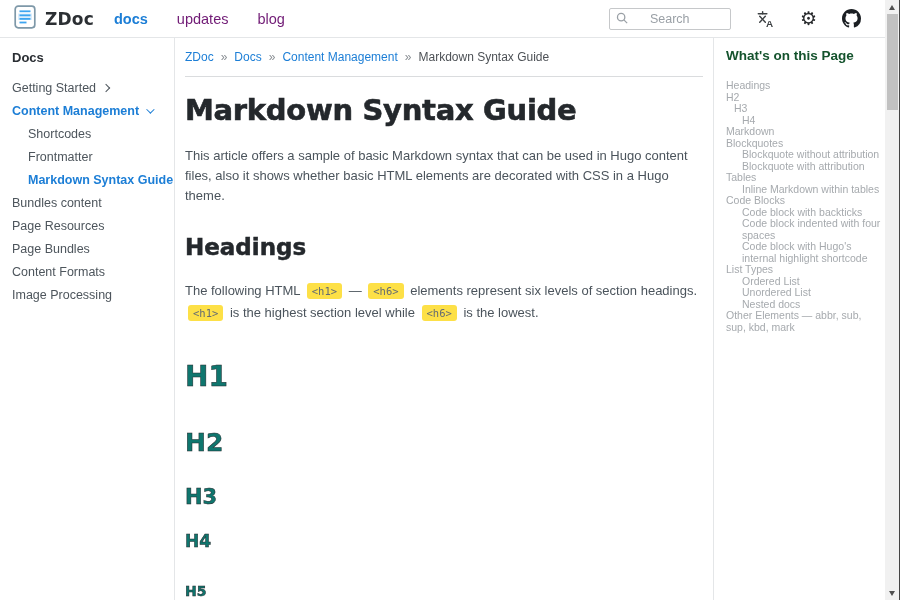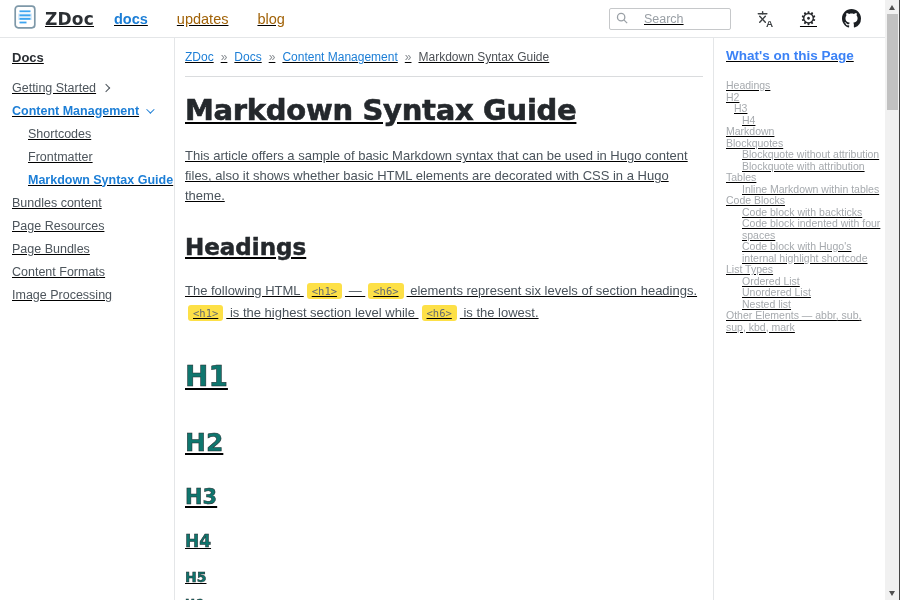--- a/index.html
+++ b/index.html
@@ -1,32 +1,32 @@
 <!DOCTYPE html>
 <html><head>
 <meta charset="utf-8">
 <style>
   html,body{margin:0;padding:0;width:900px;height:600px;overflow:hidden;background:#fff;
     font-family:"Liberation Sans",sans-serif;-webkit-font-smoothing:antialiased;}
-  .app{position:relative;width:900px;height:600px;text-decoration:underline;}
+  .app{position:relative;width:900px;height:600px;}
 
   
   .header{height:38px;width:885px;display:flex;align-items:center;padding-left:14px;
     box-sizing:border-box;border-bottom:1px solid #e4e6e8;background:#fff;}
   .brand{display:flex;align-items:center;gap:9px;cursor:pointer;}
   .brand-name{font-size:17px;font-weight:bold;color:#2b2f33;letter-spacing:.2px;
     font-family:"DejaVu Sans",sans-serif;}
   .topnav{display:flex;align-items:center;gap:29px;margin-left:20px;}
-  .nav-link{font-size:14.5px;color:#a16207;text-decoration:none;cursor:pointer;}
+  .nav-link{font-size:14.5px;color:#701a75;text-decoration:none;cursor:pointer;}
   .nav-link.active{color:#1c7ed6;font-weight:bold;}
   .header-right{margin-left:auto;display:flex;align-items:center;gap:25px;padding-right:24px;}
   .searchbox{display:flex;align-items:center;width:122px;height:22px;border:1px solid #c6c8ca;
     border-radius:2px;padding:0 6px;box-sizing:border-box;background:#fff;}
   .searchbox input{border:none;outline:none;width:88px;font-size:12.5px;color:#444;
-    font-family:"Liberation Sans",sans-serif;margin-left:14px;background:transparent;}
+    font-family:"Liberation Sans",sans-serif;margin-left:20px;background:transparent;}
   .searchbox input::placeholder{color:#9aa0a6;}
   .hicon{display:flex;align-items:center;justify-content:center;cursor:pointer;}
   .gear-glyph{font-family:"DejaVu Sans",sans-serif;font-size:19px;color:#26282b;line-height:1;}
 
   
   .mainrow{display:flex;height:562px;width:885px;}
 
   
   .sidebar{width:175px;box-sizing:border-box;border-right:1px solid #e4e6e8;
     padding:12px 6px 0 12px;flex:none;}
@@ -54,27 +54,27 @@
     font-size:23px;color:#24282c;margin-top:28px;}
   .codep{font-size:13px;line-height:21px;color:#4b545c;margin-top:17px;max-width:520px;}
   .inline-code{font-family:"DejaVu Sans Mono",monospace;font-size:10.5px;background:#fde047;
     color:#646b72;padding:2px 5px;border-radius:3px;margin:0 3px;white-space:nowrap;}
   .h-sample{font-family:"DejaVu Sans",sans-serif;font-weight:bold;color:#0f766e;line-height:1.15;
     -webkit-text-stroke:.5px #24282c;}
   .hs-0{font-size:28px;margin-top:37px;}
   .hs-1{font-size:25px;margin-top:36px;}
   .hs-2{font-size:21px;margin-top:28px;}
   .hs-3{font-size:17px;margin-top:22px;}
-  .hs-4{font-size:14px;margin-top:18px;}
+  .hs-4{font-size:14px;margin-top:32px;}
   .hs-5{font-size:12px;margin-top:13px;}
 
   
   .toc{width:172px;flex:none;box-sizing:border-box;border-left:1px solid #e4e6e8;
     padding:10px 4px 0 12px;}
-  .toc-title{font-size:13.5px;font-weight:bold;color:#3b82f6;}
+  .toc-title{font-size:13.5px;font-weight:bold;color:#14532d;}
   .toc-list{margin-top:17px;}
   .toc-item{font-size:10.5px;line-height:11.5px;color:#a6aaae;cursor:pointer;margin:0;}
   .toc-item.ind1{padding-left:8px;}
   .toc-item.ind2{padding-left:16px;}
 
   
   .scrollbar{position:absolute;right:0;top:0;width:15px;height:600px;background:#f1f1f1;}
   .sb-btn{position:absolute;left:0;width:14px;height:14px;display:flex;align-items:center;
     justify-content:center;cursor:pointer;}
   .sb-up{top:0;}
@@ -218,21 +218,21 @@
           <div class="toc-item ind2">Blockquote with attribution</div>
           <div class="toc-item ind0">Tables</div>
           <div class="toc-item ind2">Inline Markdown within tables</div>
           <div class="toc-item ind0">Code Blocks</div>
           <div class="toc-item ind2">Code block with backticks</div>
           <div class="toc-item ind2">Code block indented with four spaces</div>
           <div class="toc-item ind2">Code block with Hugo's internal highlight shortcode</div>
           <div class="toc-item ind0">List Types</div>
           <div class="toc-item ind2">Ordered List</div>
           <div class="toc-item ind2">Unordered List</div>
-          <div class="toc-item ind2">Nested list</div>
+          <div class="toc-item ind2">Nested docs</div>
           <div class="toc-item ind0">Other Elements — abbr, sub, sup, kbd, mark</div>
         </div>
     </aside>
 
   </div>
 
   <div class="scrollbar">
     <div class="sb-btn sb-up">
         <div class="tri-up"></div>
       </div>

